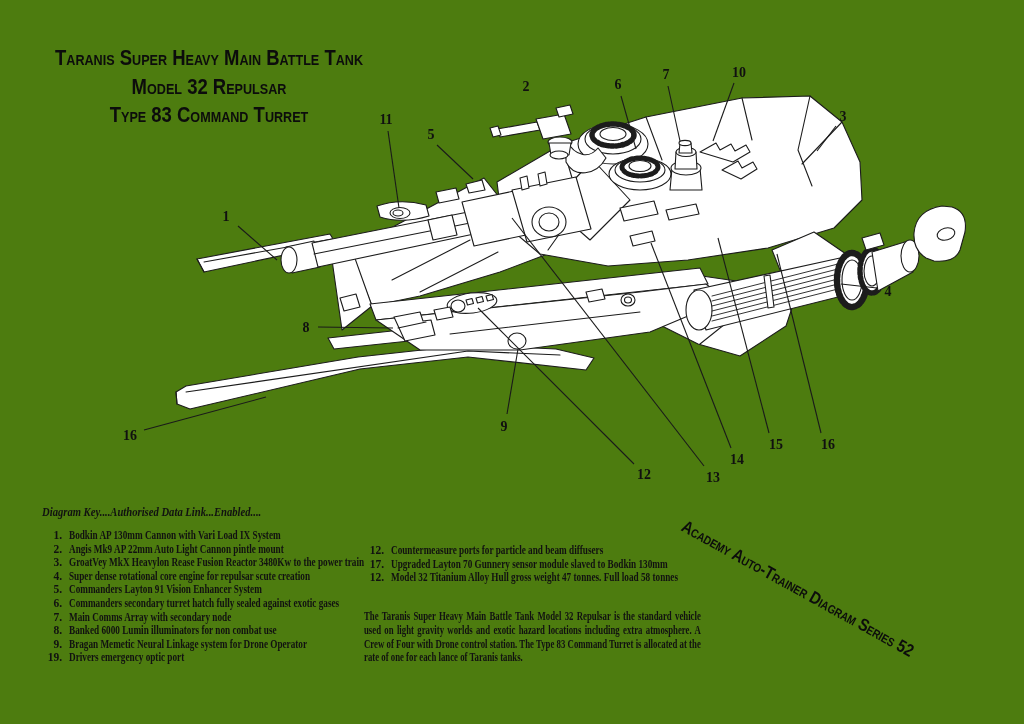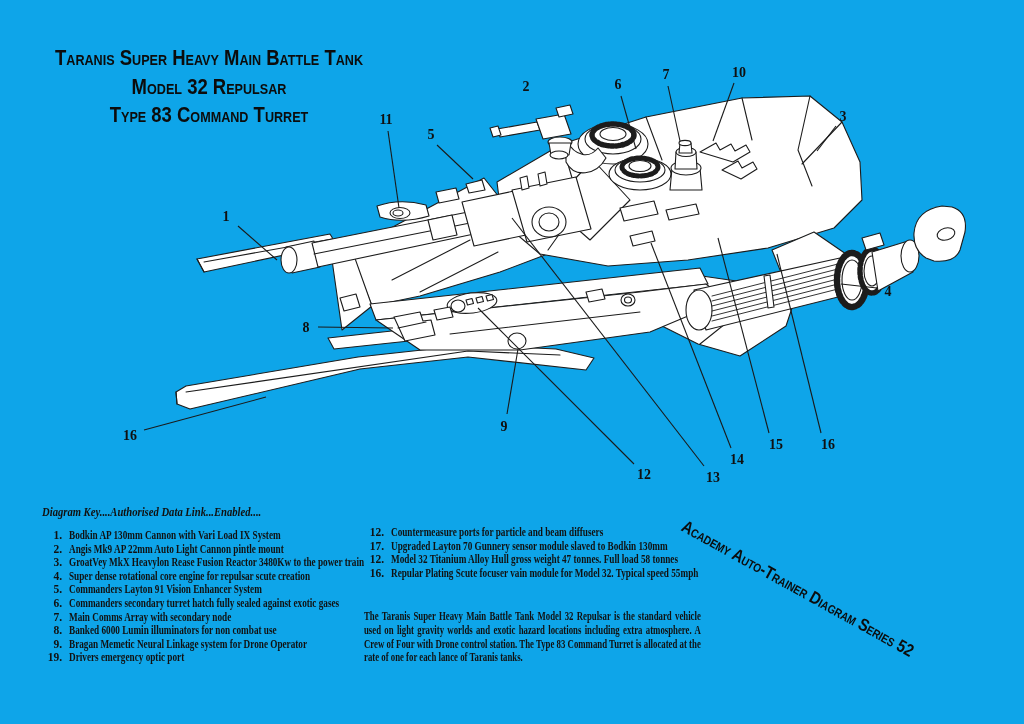--- a/index.html
+++ b/index.html
@@ -1,33 +1,33 @@
 <!DOCTYPE html>
 <html><head>
 <meta charset="utf-8">
 <style>
   html,body{margin:0;padding:0;background:#fff;}
   body{width:1024px;height:724px;position:relative;overflow:hidden;
        font-family:"Liberation Serif",serif;color:#111;}
-  .page{position:absolute;inset:0;background:#0ea5e9;}
+  .page{position:absolute;inset:0;background:#4d7c0f;}
   svg.art{position:absolute;left:0;top:0;pointer-events:none;}
 
   
   .title{position:absolute;left:9px;top:44px;width:400px;text-align:center;
          font-family:"Liberation Sans",sans-serif;font-weight:bold;
          font-variant:small-caps;color:#0c0c0c;}
   .title .tline{font-size:22px;line-height:28.5px;transform:scaleX(0.84);
                 transform-origin:50% 50%;letter-spacing:0px;white-space:nowrap;}
 
   
   .key-header{position:absolute;left:42px;top:505px;font-style:italic;font-weight:bold;
               font-size:12.5px;transform:scaleX(0.85);transform-origin:0 0;white-space:nowrap;}
   .klist{position:absolute;}
   .klist-left{left:42px;top:529px;}
-  .klist-right{left:364px;top:526px;}
+  .klist-right{left:364px;top:544px;}
   .krow{display:flex;height:13.6px;align-items:baseline;}
   .krow .num{flex:0 0 20px;text-align:right;font-weight:bold;font-size:11.5px;}
   .krow .txt{margin-left:7px;font-weight:bold;font-size:11.5px;white-space:nowrap;
              transform:scaleX(0.8);transform-origin:0 50%;display:inline-block;}
   .para{position:absolute;left:364px;top:610px;width:442px;font-weight:bold;
         font-size:11.5px;line-height:13.8px;text-align:justify;
         transform:scaleX(0.762);transform-origin:0 0;}
 
   
   .stamp{position:absolute;left:688px;top:516px;white-space:nowrap;
@@ -222,24 +222,20 @@
         <span class="num">12.</span>
         <span class="txt">Countermeasure ports for particle and beam diffusers</span>
       </div>
       <div class="krow">
         <span class="num">17.</span>
         <span class="txt">Upgraded Layton 70 Gunnery sensor module slaved to Bodkin 130mm</span>
       </div>
       <div class="krow">
         <span class="num">12.</span>
         <span class="txt">Model 32 Titanium Alloy Hull gross weight 47 tonnes.  Full load 58 tonnes</span>
-      </div>
-      <div class="krow">
-        <span class="num">16.</span>
-        <span class="txt">Repular Plating Scute focuser vain module for Model 32.  Typical speed 55mph</span>
       </div>
     </div>
   <div class="para">The Taranis Super Heavy Main Battle Tank Model 32 Repulsar is the standard vehicle used on light gravity worlds and exotic hazard locations including extra atmosphere. A Crew of Four with Drone control station.  The Type 83 Command Turret is allocated at the rate of one for each lance of Taranis tanks.</div>
 
   <div class="stamp">Academy Auto-Trainer Diagram Series 52</div>
 
   <div id="callout-layer">
       <div class="callout" style="left: 226px; top: 216px;">1</div>
       <div class="callout" style="left: 526px; top: 86px;">2</div>
       <div class="callout" style="left: 843px; top: 116px;">3</div>

